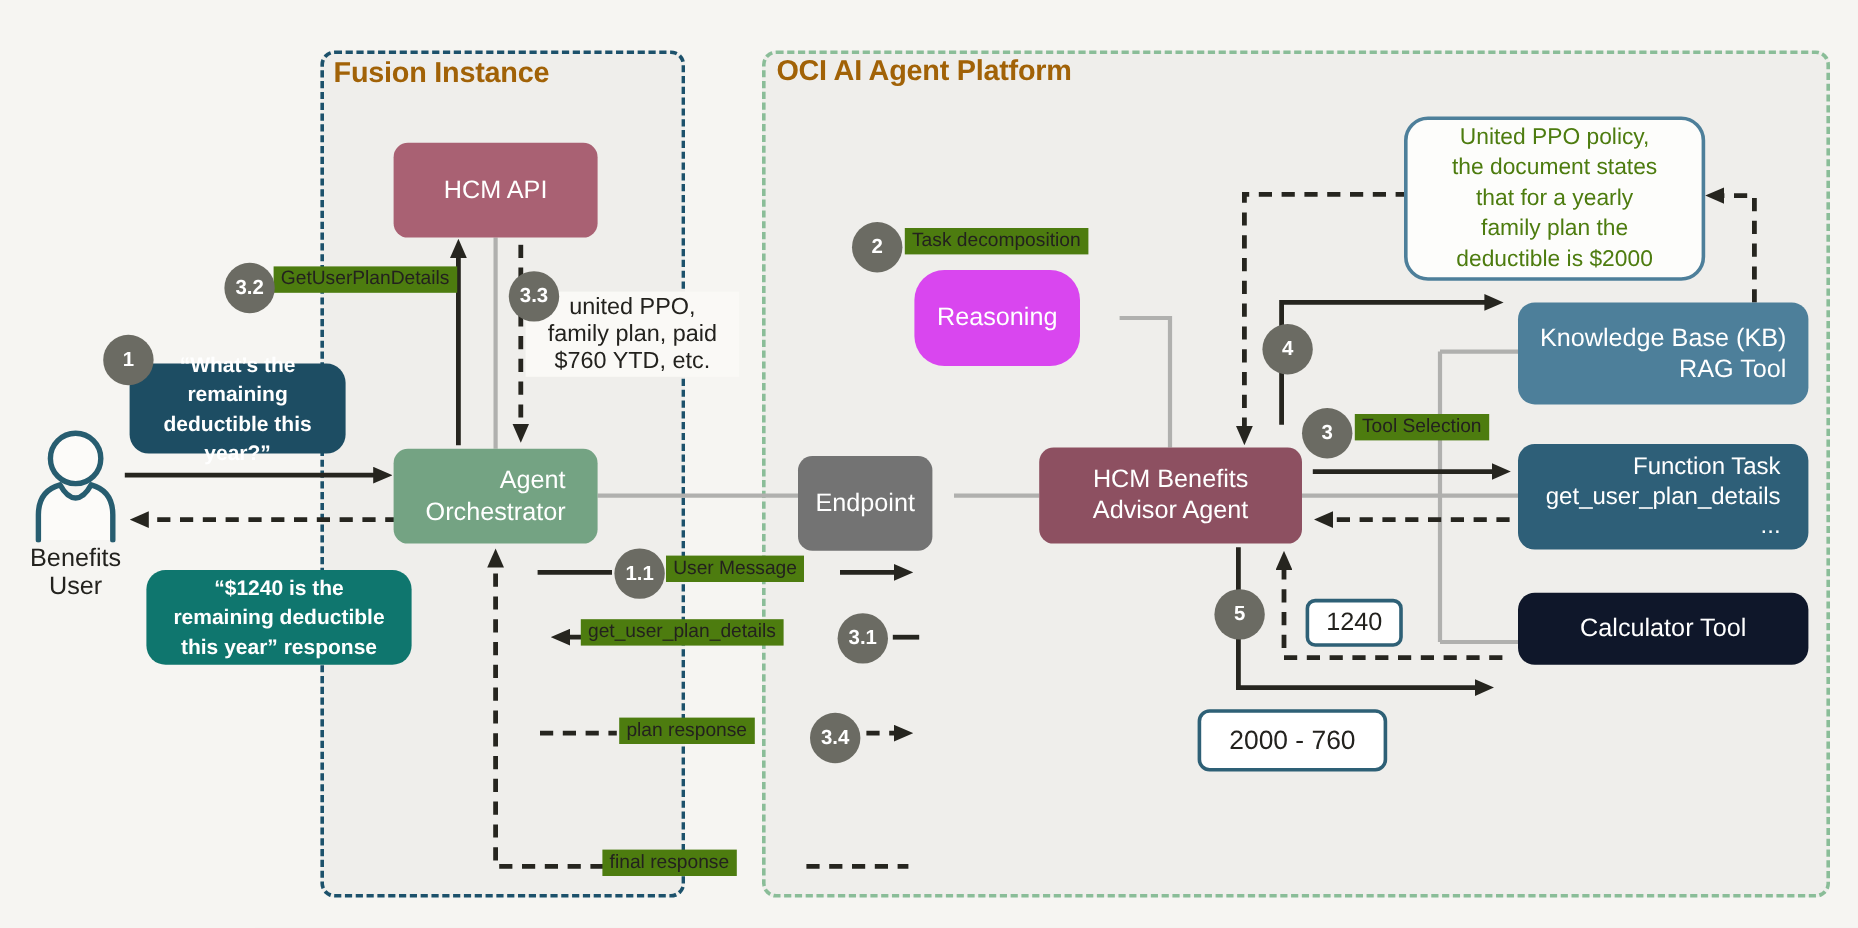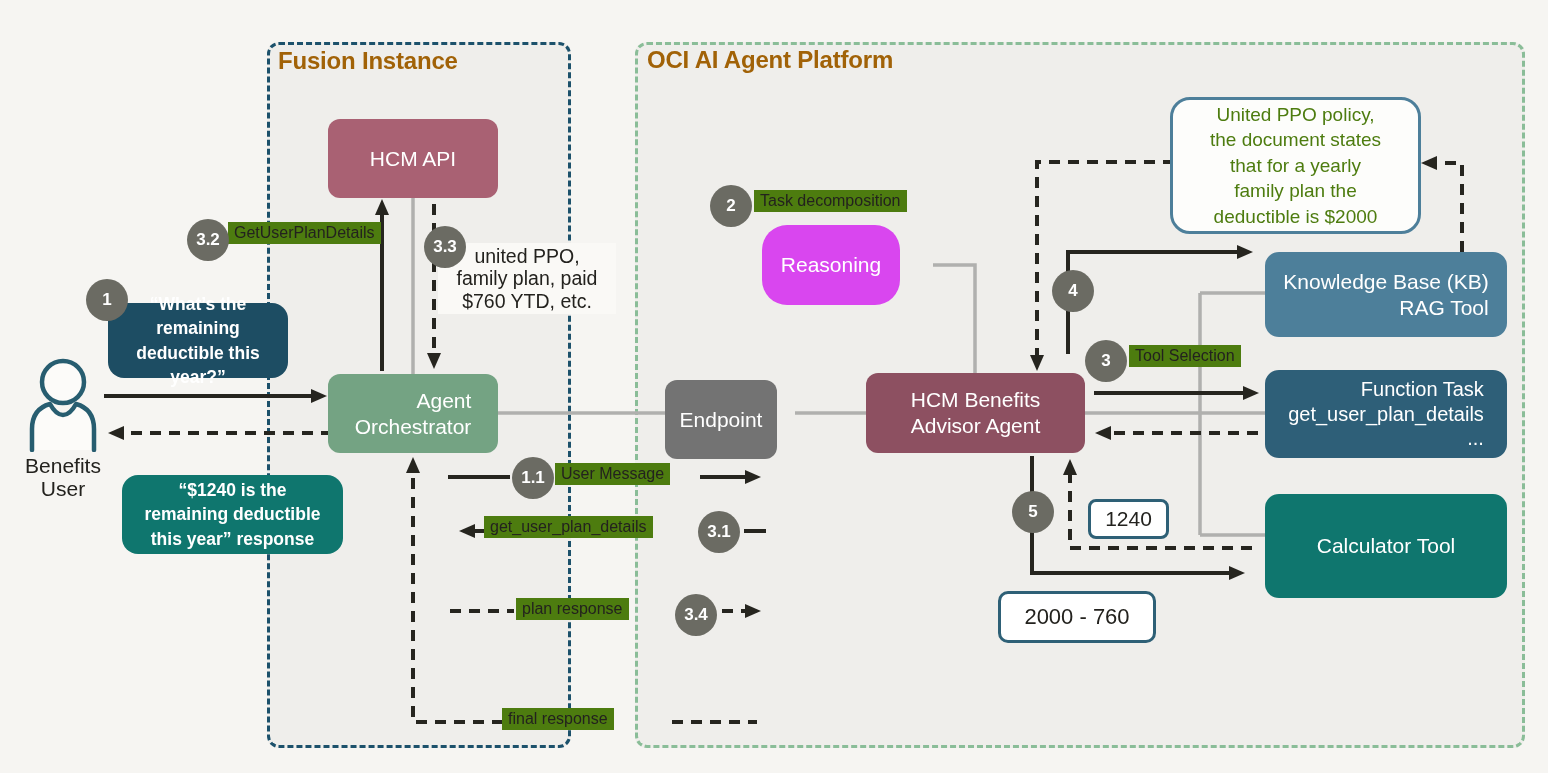--- a/index.html
+++ b/index.html
@@ -24,21 +24,21 @@
   .node{position:absolute;z-index:3;display:flex;align-items:center;justify-content:center;
         text-align:right;color:#fff;white-space:pre-line;line-height:1.22;
         border-radius:12px;font-size:21px;}
   .n-hcm-api{left:328px;top:119px;width:170px;height:79px;background:#a96173;}
   .n-orchestrator{left:328px;top:374px;width:170px;height:79px;background:#74a383;}
   .n-endpoint{left:665px;top:380px;width:112px;height:79px;background:#737373;}
   .n-reasoning{left:762px;top:225px;width:138px;height:80px;background:#d946ef;border-radius:25px;}
   .n-agent{left:866px;top:373px;width:219px;height:80px;background:#8d5061;}
   .n-kb{left:1265px;top:252px;width:242px;height:85px;background:#4d7f9a;border-radius:14px;}
   .n-functools{left:1265px;top:370px;width:242px;height:88px;background:#2e5f78;border-radius:14px;font-size:20px;}
-  .n-calculator{left:1265px;top:494px;width:242px;height:104px;background:#0f766e;border-radius:14px;}
+  .n-calculator{left:1265px;top:494px;width:242px;height:60px;background:#0f172a;border-radius:14px;}
 
   .bubble{position:absolute;z-index:3;display:flex;align-items:center;justify-content:center;
           text-align:center;color:#fff;white-space:pre-line;border-radius:16px;
           font-size:17.5px;font-weight:600;line-height:1.38;}
   .b-query{left:108px;top:303px;width:180px;height:75px;background:#1d4d63;}
   .b-response{left:122px;top:459px;width:221px;height:79px;background:#0f766e;margin-top:16px;}
   .b-callout{left:1170px;top:97px;width:245px;height:131px;background:#fdfdfb;
              border:3px solid #4d7f9a;border-radius:20px;color:#4d7c0f;
              font-size:19px;font-weight:normal;line-height:1.34;}
 

